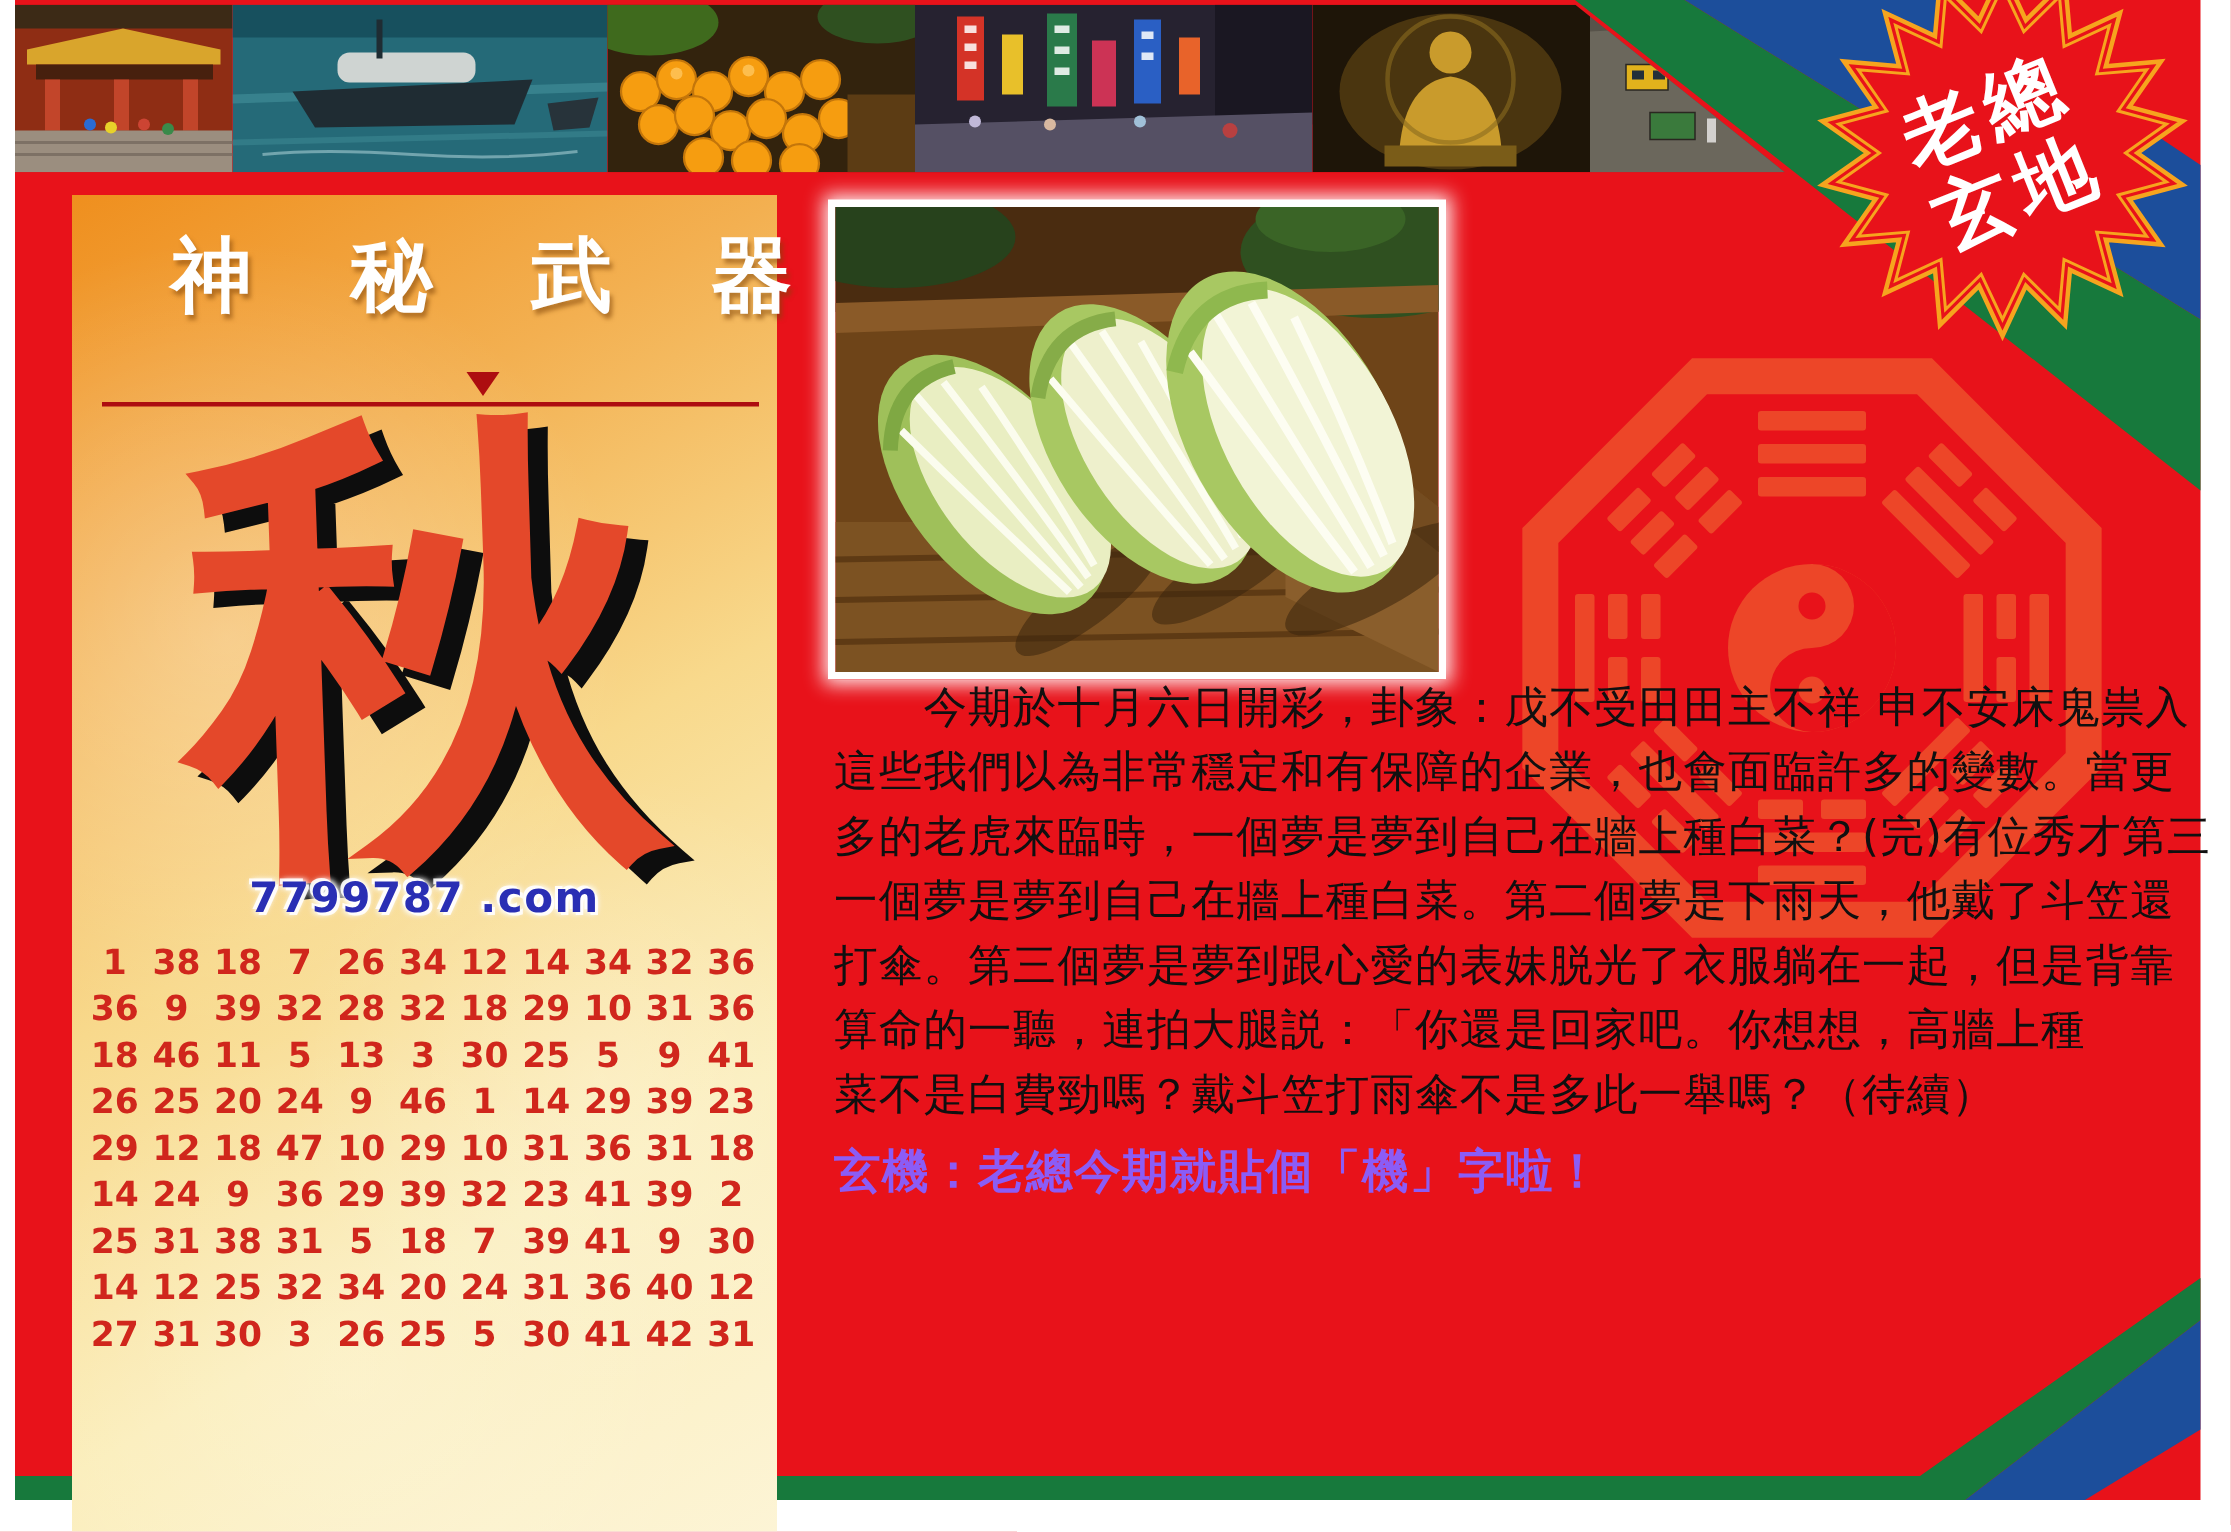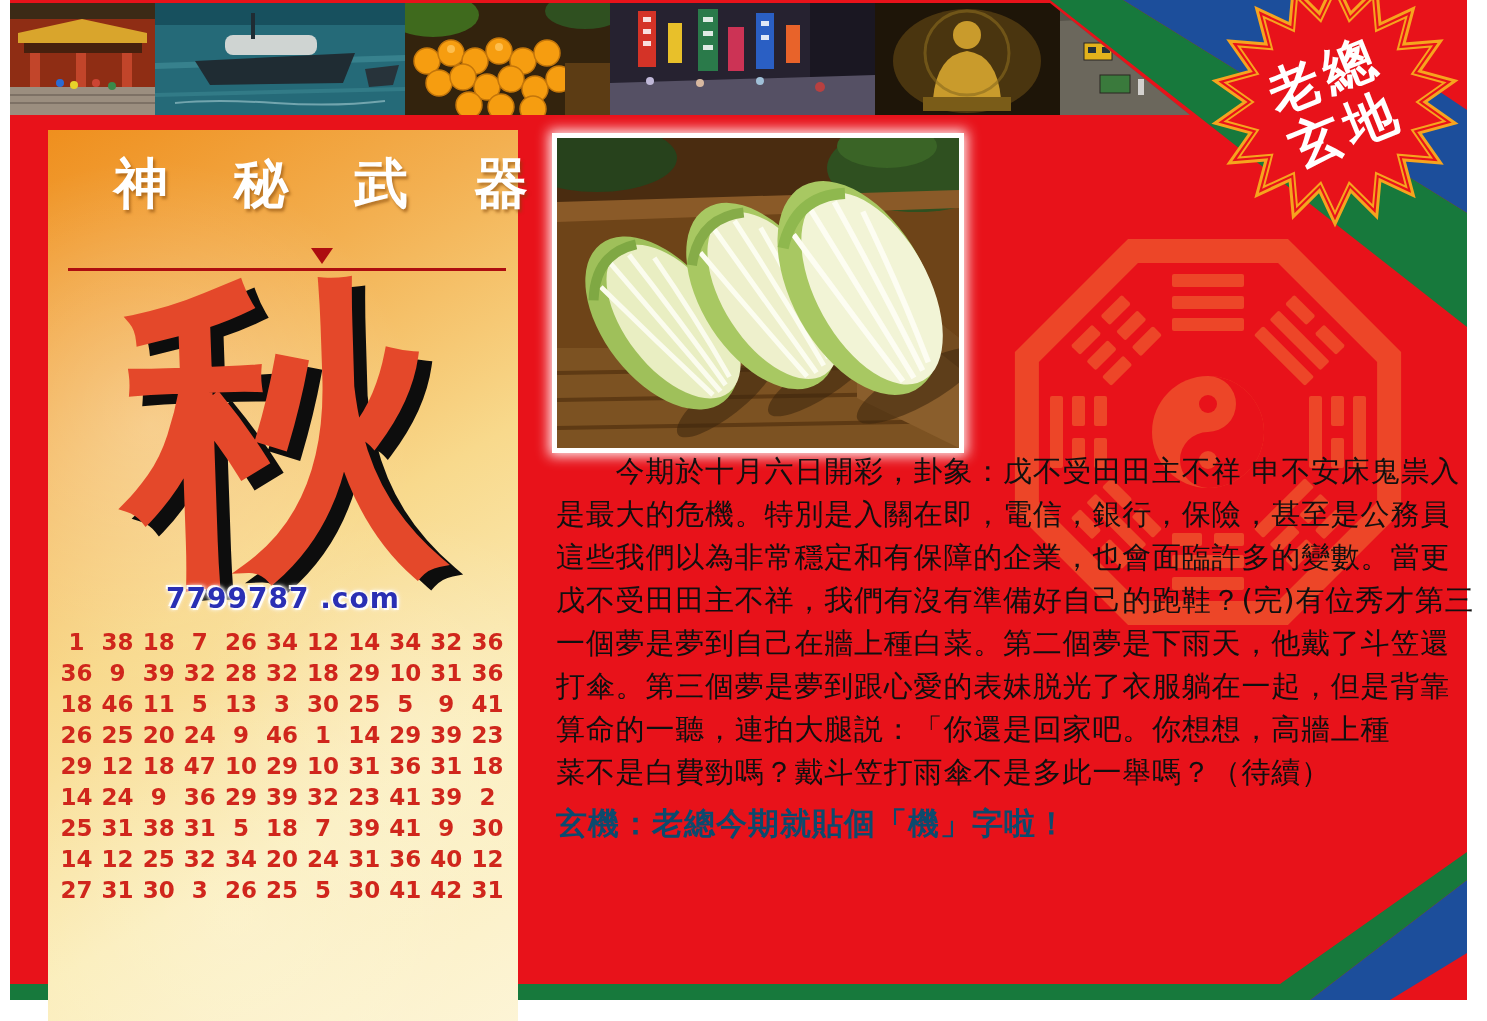--- a/index.html
+++ b/index.html
@@ -43,21 +43,21 @@
   .num{text-align:center;font-size:23px;font-weight:bold;color:#d0261c;height:21px;line-height:21px;}
   
   .photo{position:absolute;left:552px;top:133px;width:402px;height:310px;z-index:5;
          border:5px solid #ffffff;box-shadow:0 0 12px 3px rgba(255,255,255,.95);}
   .photo svg{display:block;}
   
   .bagua{position:absolute;left:988px;top:212px;width:440px;height:440px;z-index:1;opacity:.72;}
   
   .article{position:absolute;left:556px;top:450px;width:918px;z-index:6;color:#101010;}
   .t-line{white-space:pre;font-size:29px;line-height:43px;letter-spacing:.8px;}
-  .hint{margin-top:9px;font-size:31px;font-weight:bold;color:#0c4a6e;letter-spacing:1px;white-space:pre;}
+  .hint{margin-top:9px;font-size:31px;font-weight:bold;color:#8b5cf6;letter-spacing:1px;white-space:pre;}
 </style>
 </head>
 <body>
 
 <div class="page">
   <div class="canvas"></div>
 
   <svg class="bagua" viewBox="0 0 440 440">
     <g id="bagua-g">
         <polygon points="401.1,295.0 295.0,401.1 145.0,401.1 38.9,295.0 38.9,145.0 145.0,38.9 295.0,38.9 401.1,145.0" fill="none" stroke="#ef5a2e" stroke-width="24"></polygon>
@@ -397,23 +397,22 @@
         <ellipse cx="10" cy="6" rx="50" ry="94" fill="#f2f4d6"></ellipse>
         <path d="M-6,92 Q-18,10 -28,-70 M4,94 Q0,0 -4,-86 M14,92 Q18,6 18,-78 M22,88 Q32,16 36,-58" stroke="#fdfdf2" stroke-width="5" fill="none"></path>
         <path d="M-42,-64 Q-10,-100 30,-80" stroke="#8fb84e" stroke-width="10" fill="none"></path>
       </g>
     </svg>
   </div>
 
   <div class="article">
     <div>
         <div class="t-line">　　今期於十月六日開彩，卦象：戊不受田田主不祥 申不安床鬼祟入</div>
-        <div class="t-line">是最大的危機。特別是入關在即，電信，銀行，保險，甚至是公務員</div>
         <div class="t-line">這些我們以為非常穩定和有保障的企業，也會面臨許多的變數。當更</div>
-        <div class="t-line">戊不受田田主不祥，我們有沒有準備好自己的跑鞋？(完)有位秀才第三</div>
+        <div class="t-line">多的老虎來臨時，一個夢是夢到自己在牆上種白菜？(完)有位秀才第三</div>
         <div class="t-line">一個夢是夢到自己在牆上種白菜。第二個夢是下雨天，他戴了斗笠還</div>
         <div class="t-line">打傘。第三個夢是夢到跟心愛的表妹脱光了衣服躺在一起，但是背靠</div>
         <div class="t-line">算命的一聽，連拍大腿説：「你還是回家吧。你想想，高牆上種</div>
         <div class="t-line">菜不是白費勁嗎？戴斗笠打雨傘不是多此一舉嗎？（待續）</div>
       </div>
     <div class="hint">玄機：老總今期就貼個「機」字啦！</div>
   </div>
 </div>
 
 </body></html>

